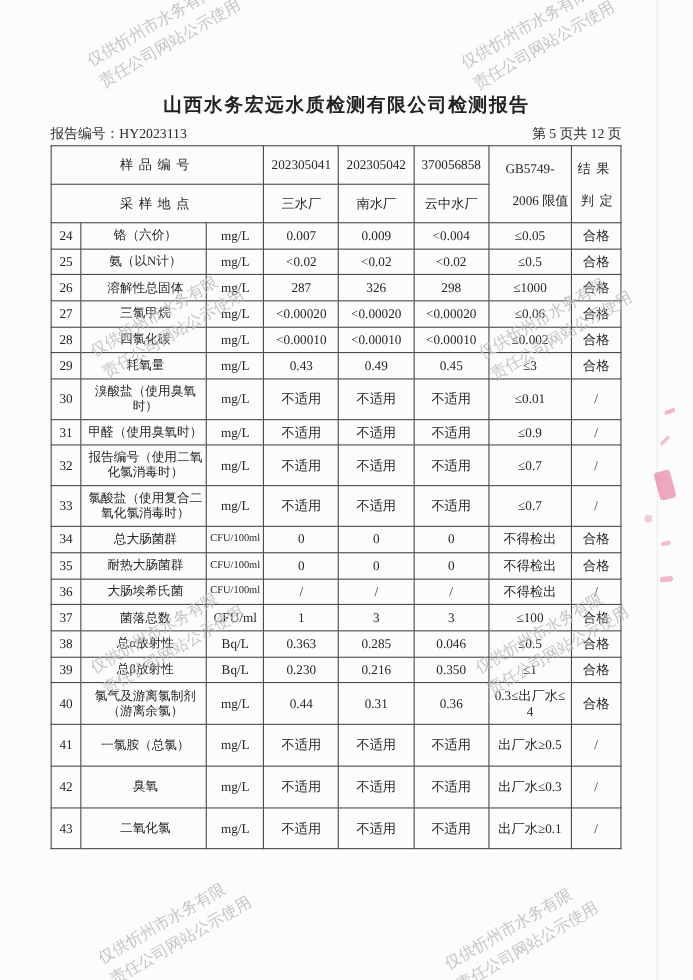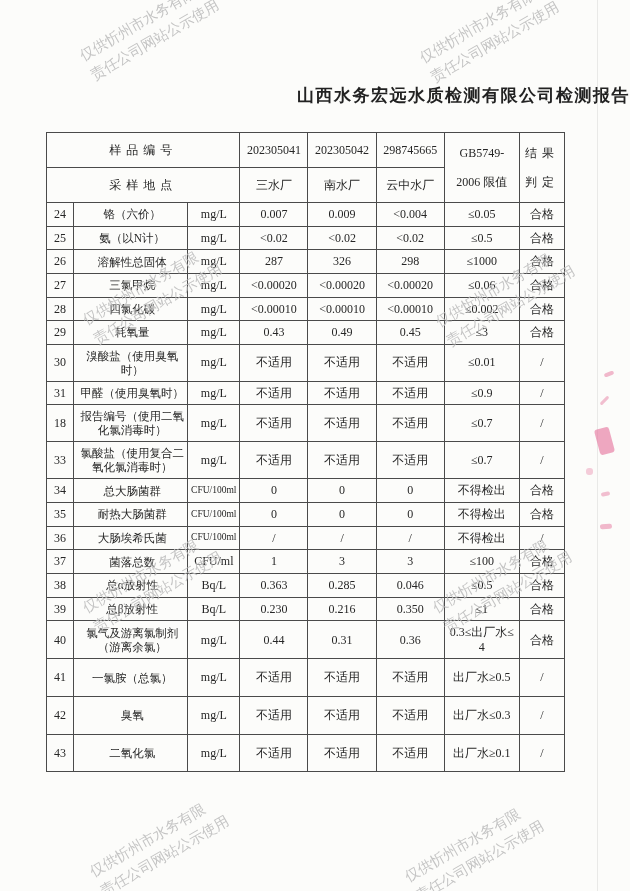--- a/index.html
+++ b/index.html
@@ -1,34 +1,34 @@
 <!DOCTYPE html>
 <html><head>
 <meta charset="utf-8">
 <style>
   html,body{margin:0;padding:0;}
   body{width:630px;height:891px;background:#e9e9e9;font-family:"Liberation Serif","DejaVu Serif",serif;}
   .sheet{position:relative;width:630px;height:891px;background:#fcfcfa;overflow:hidden;}
 
-  .report-title{position:absolute;top:84px;left:0;width:100%;text-align:right;
+  .report-title{position:absolute;top:84px;left:0;width:100%;text-align:center;
     font-family:"Liberation Sans","DejaVu Sans",sans-serif;font-weight:bold;
     font-size:17px;letter-spacing:1.5px;color:#222;}
 
   .meta-line{position:absolute;top:113px;left:46px;width:519px;display:flex;
     justify-content:space-between;font-size:12.5px;color:#2a2a2a;}
 
   table.report{position:absolute;left:46px;top:132px;border-collapse:collapse;
     table-layout:fixed;width:519px;color:#262626;border-radius:21px;}
   table.report td{border:1px solid #4a4a4a;text-align:center;vertical-align:middle;
     font-size:12px;padding:4px 2px;line-height:1.22;overflow:hidden;word-break:break-all;}
   table.report{border:1.5px solid #3f3f3f;}
   thead td{height:26px;font-size:12.5px;}
   .spread{letter-spacing:5px;}
   .two-line div{padding:2px 0;}
-  .two-line div+div{margin-top:10px;}
+  .two-line div+div{margin-top:10px;text-align:right;}
   .name-cell{text-align:left;padding-left:5px !important;font-size:11.5px !important;}
   .unit{font-size:11px;}
   .unit-small{font-size:9.5px !important;}
   .val{font-size:12.5px;}
   .limit{font-size:11px;}
   .result{font-size:11.5px;margin-top:48px;}
   tr.tall td{padding-top:11px;padding-bottom:11px;}
 
   .watermark{position:absolute;transform:rotate(-30deg);color:#bdbdbd;opacity:.88;
     font-family:"Liberation Sans","DejaVu Sans",sans-serif;font-size:14.5px;
@@ -40,38 +40,42 @@
 </style>
 </head>
 <body>
 
 <div class="sheet">
 
   <div class="edge-line"></div>
 
   <div class="report-title">山西水务宏远水质检测有限公司检测报告</div>
 
+  <div class="meta-line">
+    <span>报告编号：HY2023113</span>
+    <span>第 5 页共 12 页</span>
+  </div>
 
   <table class="report">
     <colgroup>
       <col style="width:27px">
         <col style="width:114px">
         <col style="width:52px">
       <col style="width:68px">
         <col style="width:68px">
         <col style="width:68px">
       <col style="width:75px">
         <col style="width:45px">
     </colgroup>
     <thead>
       <tr>
         <td colspan="3" class="spread">样品编号</td>
         <td>202305041</td>
         <td>202305042</td>
-        <td>298745665</td>
+        <td>370056858</td>
         <td rowspan="2" class="two-line">
           <div>GB5749-</div>
           <div>2006 限值</div>
         </td>
         <td rowspan="2" class="two-line">
           <div class="spread">结果</div>
           <div class="spread">判定</div>
         </td>
       </tr>
       <tr>
@@ -156,21 +160,21 @@
           <td>31</td>
           <td class="name-cell">甲醛（使用臭氧时）</td>
           <td class="unit">mg/L</td>
           <td class="val">不适用</td>
           <td class="val">不适用</td>
           <td class="val">不适用</td>
           <td class="limit">≤0.9</td>
           <td class="result">/</td>
         </tr>
         <tr>
-          <td>18</td>
+          <td>32</td>
           <td class="name-cell">报告编号（使用二氧化氯消毒时）</td>
           <td class="unit">mg/L</td>
           <td class="val">不适用</td>
           <td class="val">不适用</td>
           <td class="val">不适用</td>
           <td class="limit">≤0.7</td>
           <td class="result">/</td>
         </tr>
         <tr>
           <td>33</td>

